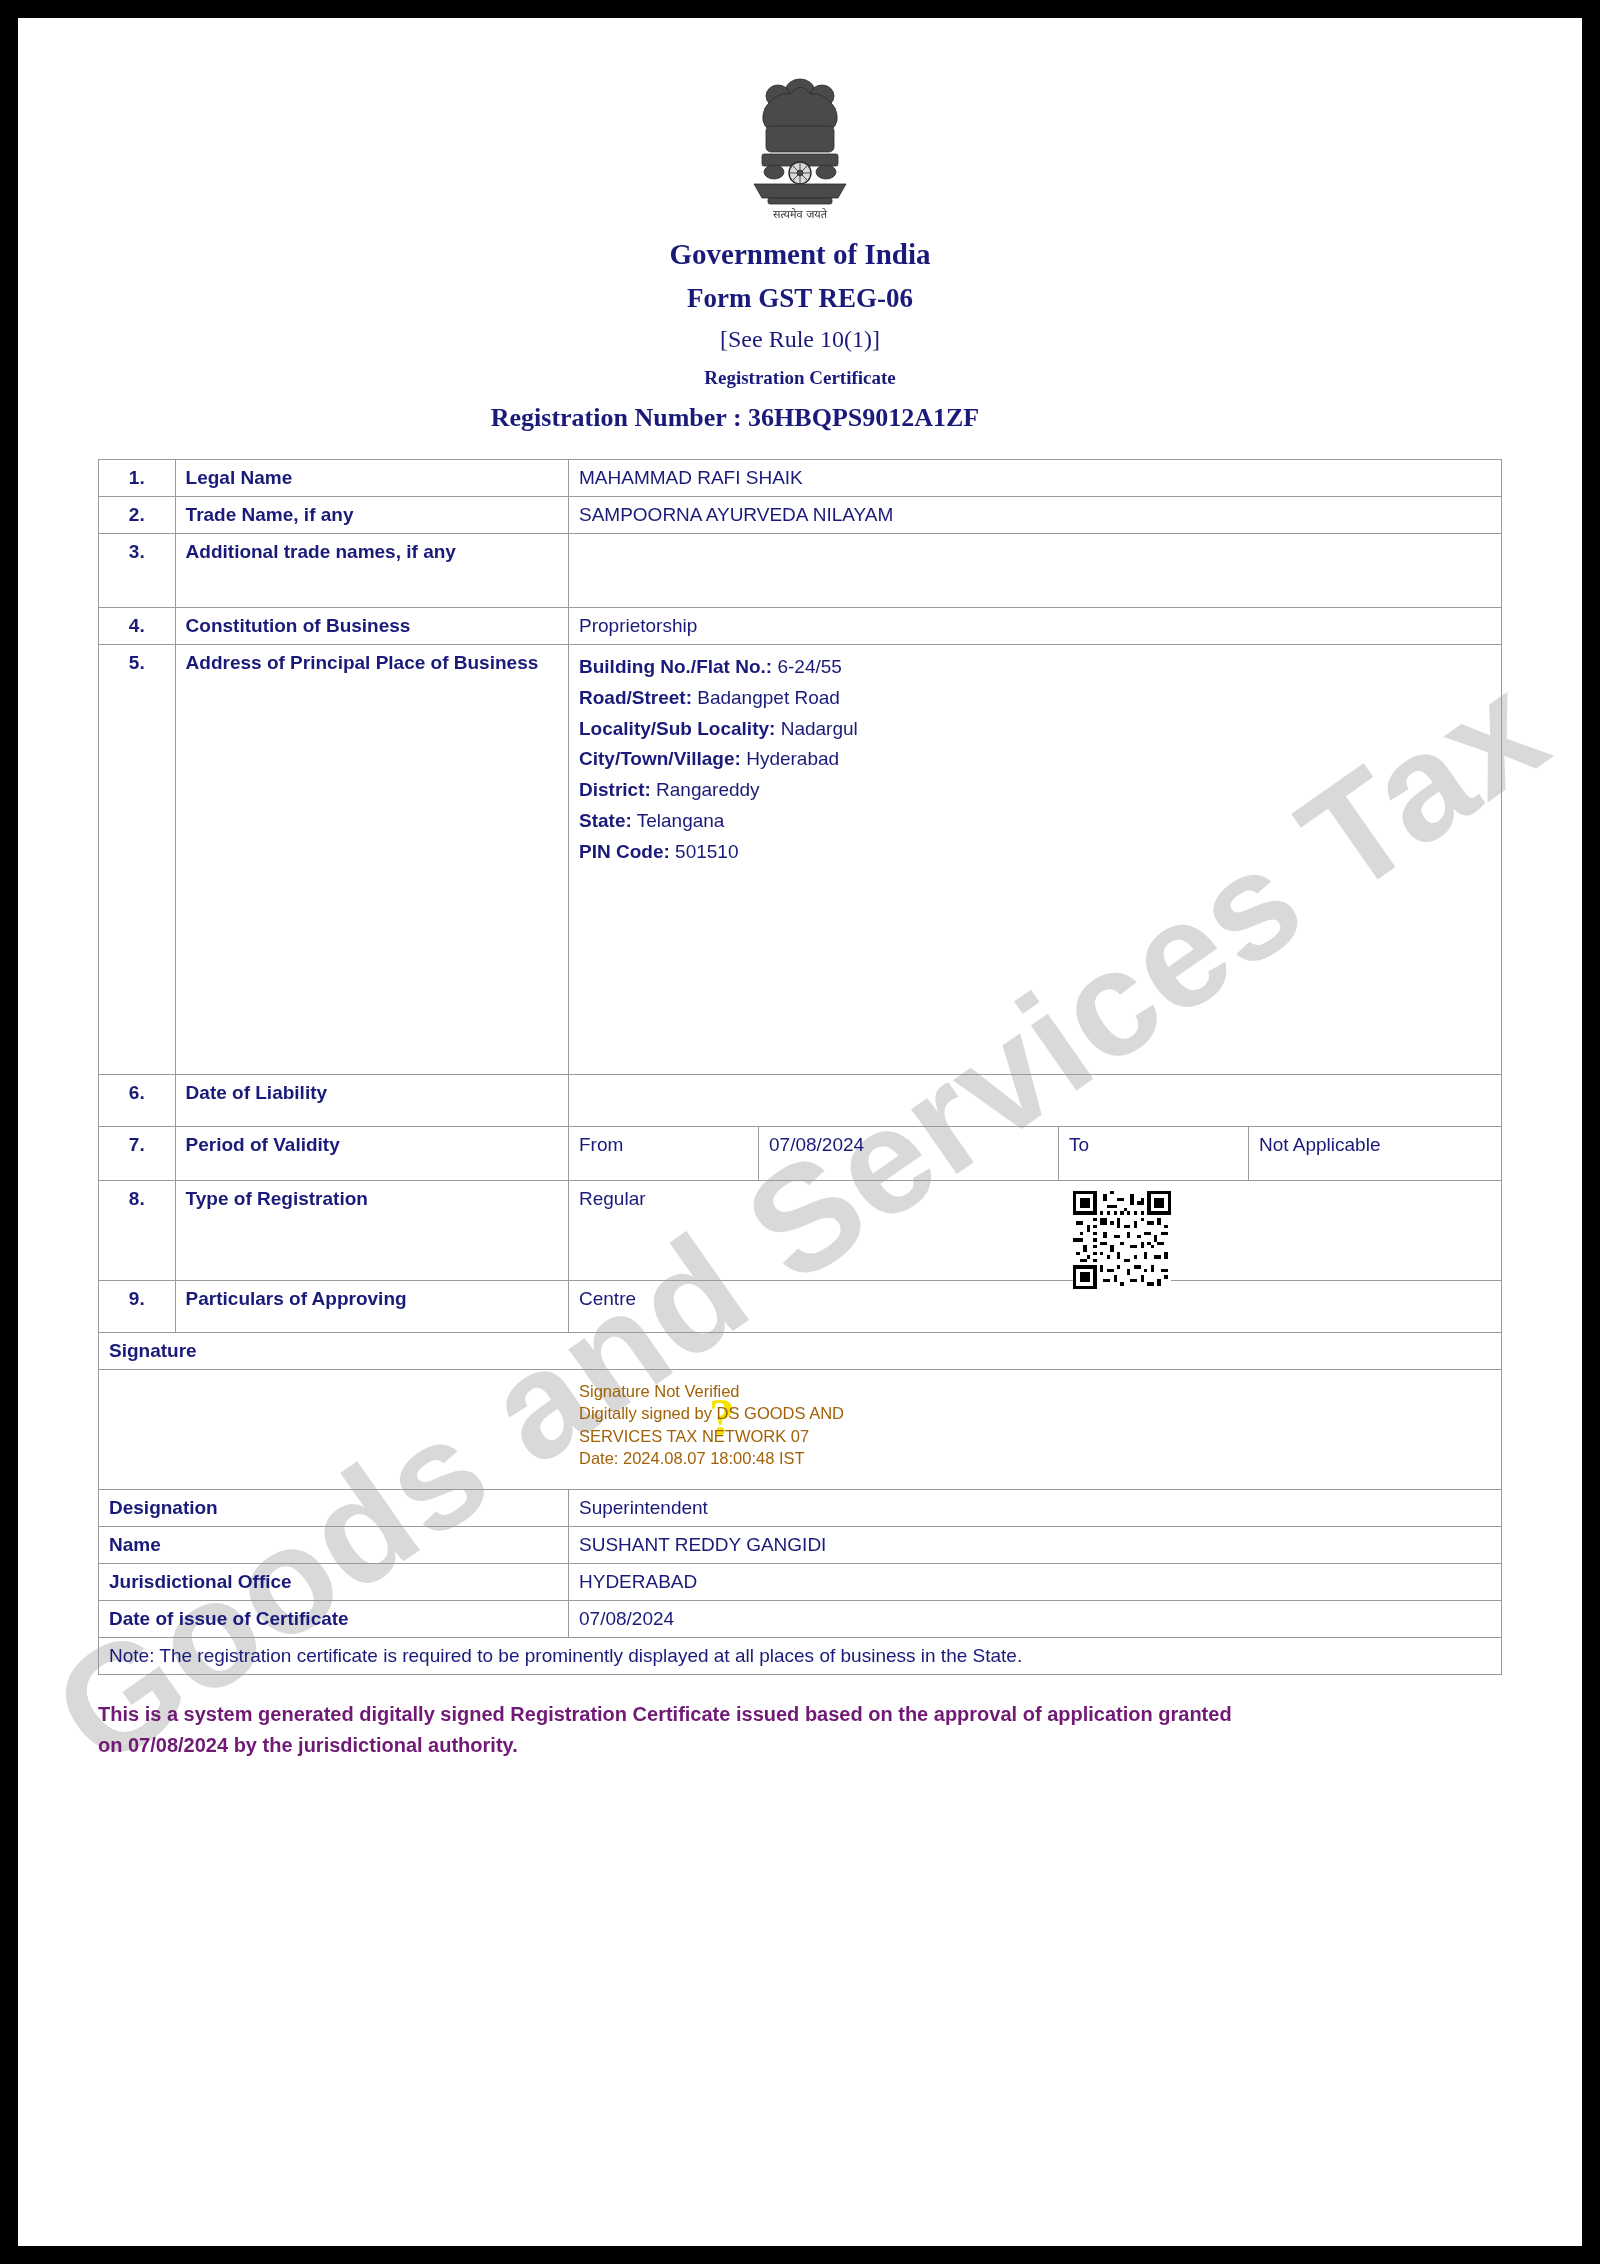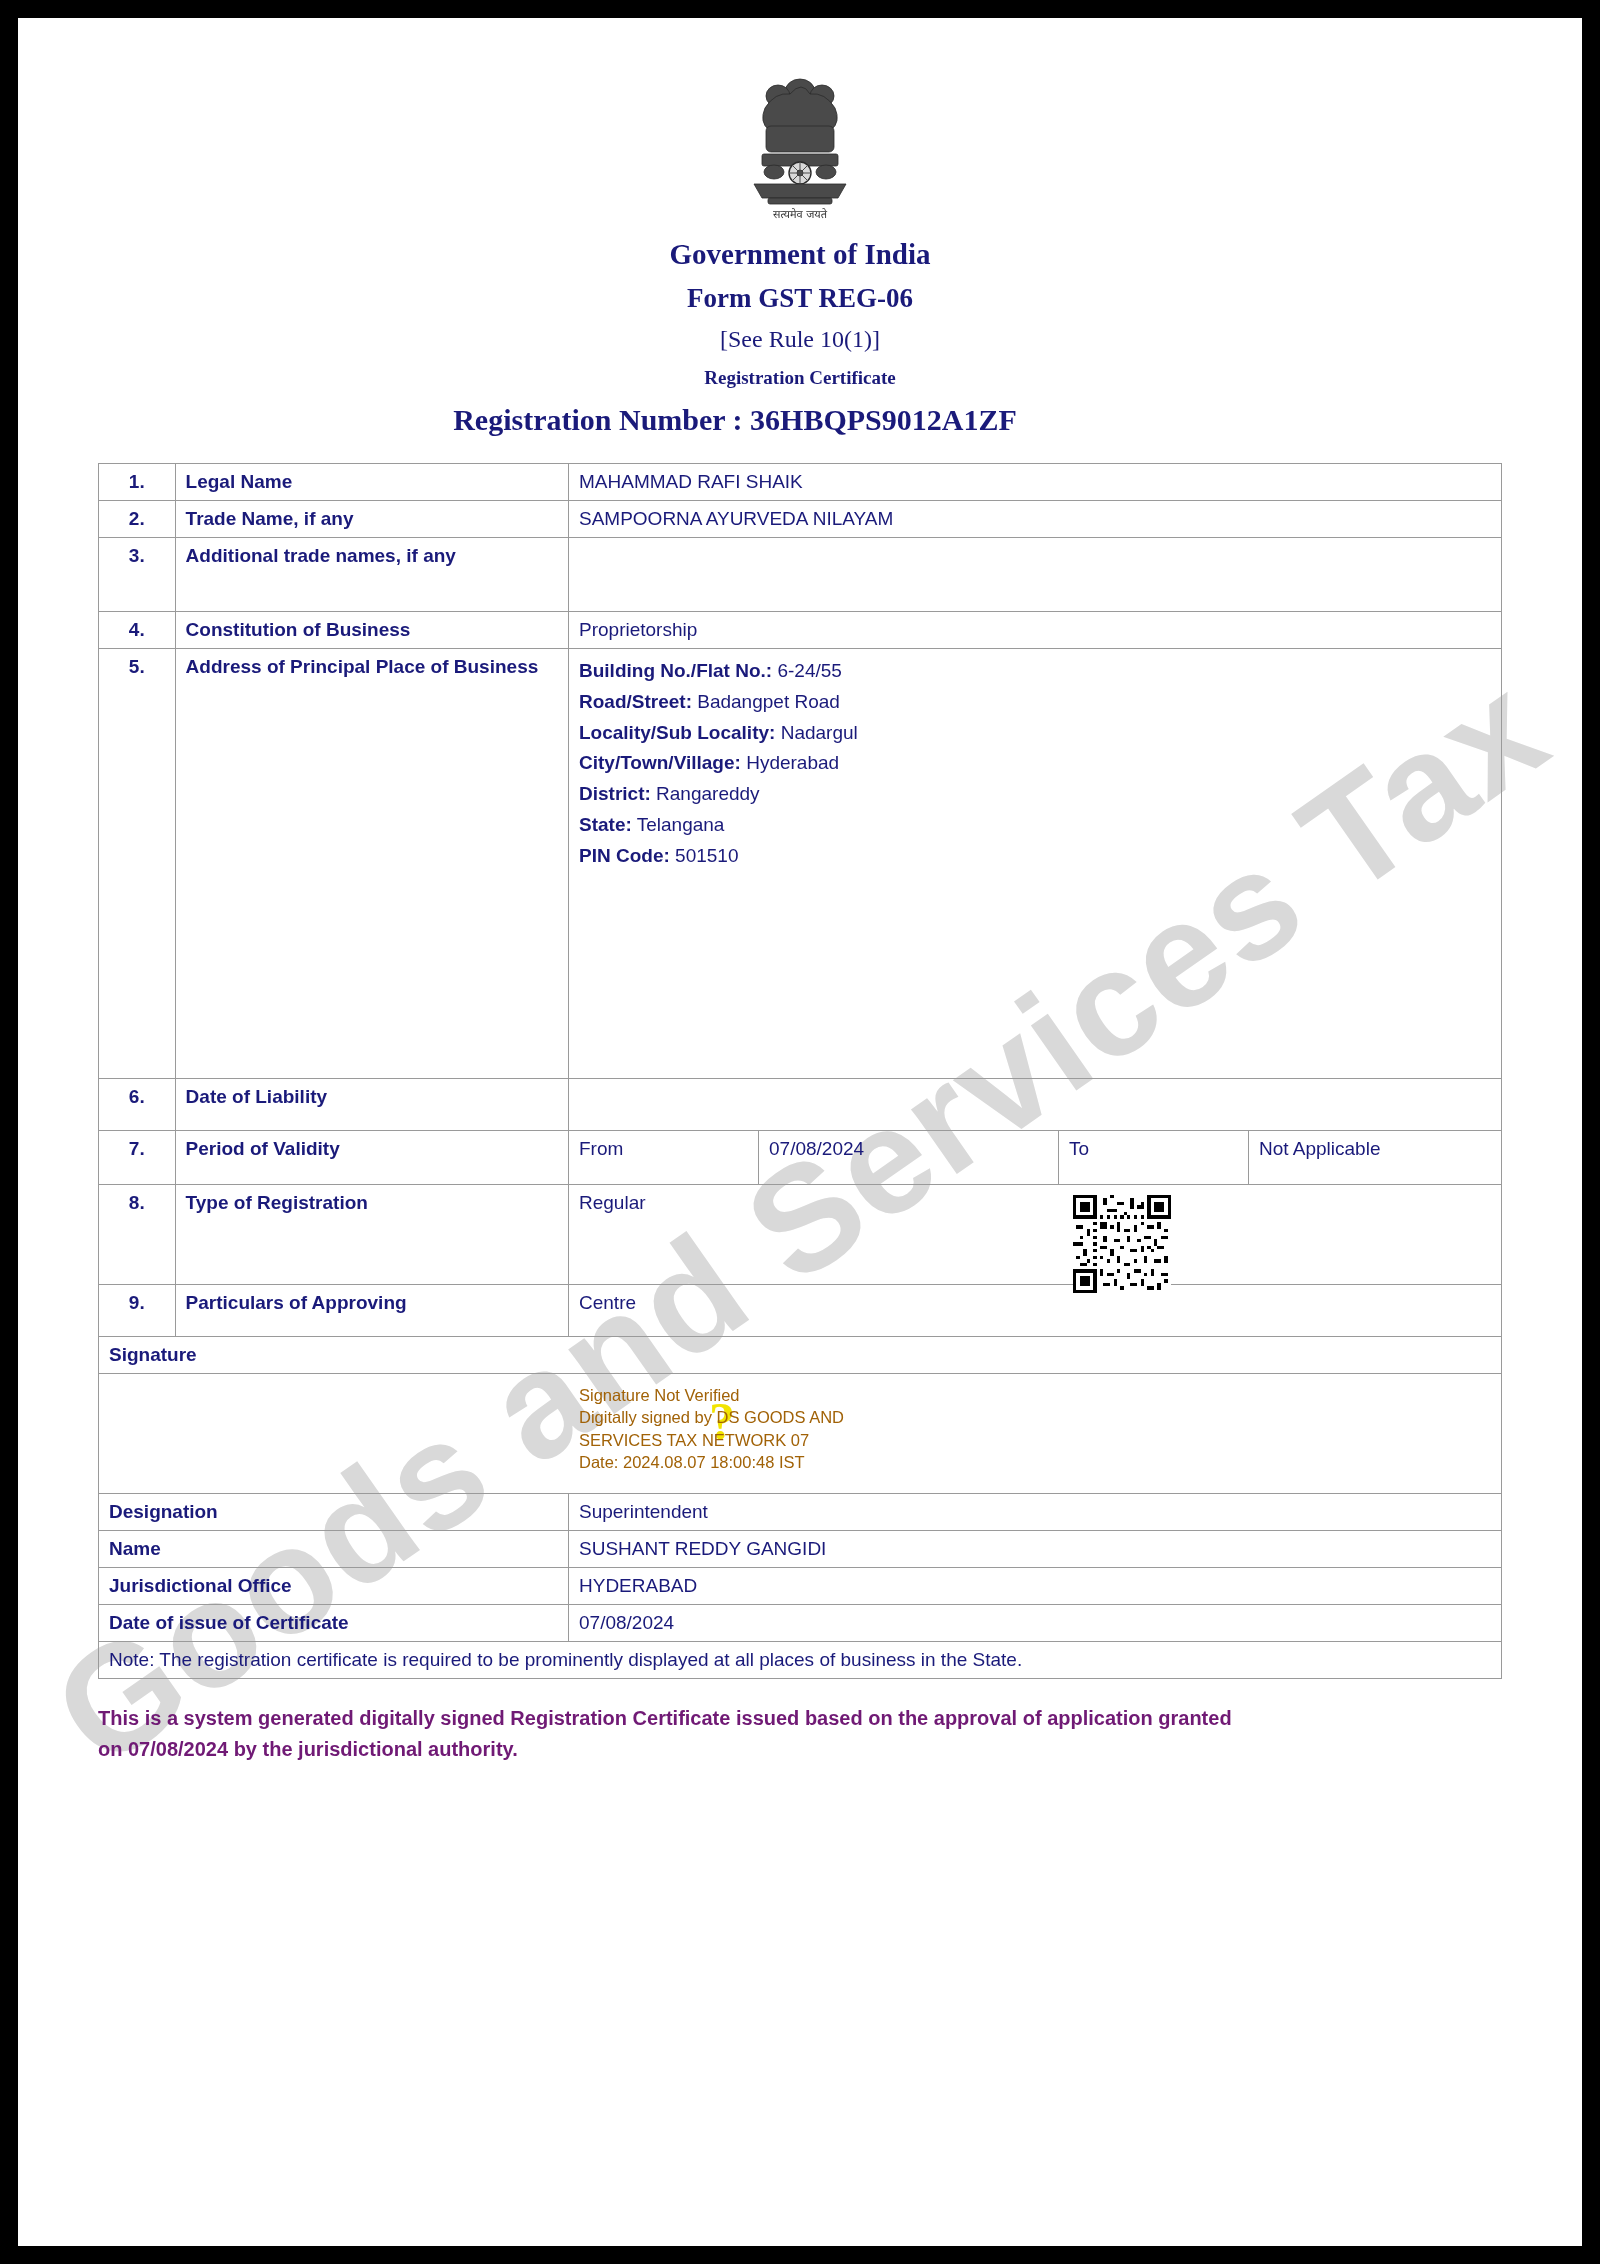--- a/index.html
+++ b/index.html
@@ -71,21 +71,21 @@
     font-size: 24px;
     margin-bottom: 14px;
   }
   .head .title {
     font-size: 19px;
     font-weight: bold;
     margin-bottom: 14px;
   }
   .regnum {
     font-family: "Liberation Serif", serif;
-    font-size: 30px;
+    font-size: 26px;
     font-weight: bold;
     color: #1a1a7a;
     text-align: center;
     margin-bottom: 26px;
     padding-right: 130px;
   }
 
   
   table.cert {
     width: 100%;

